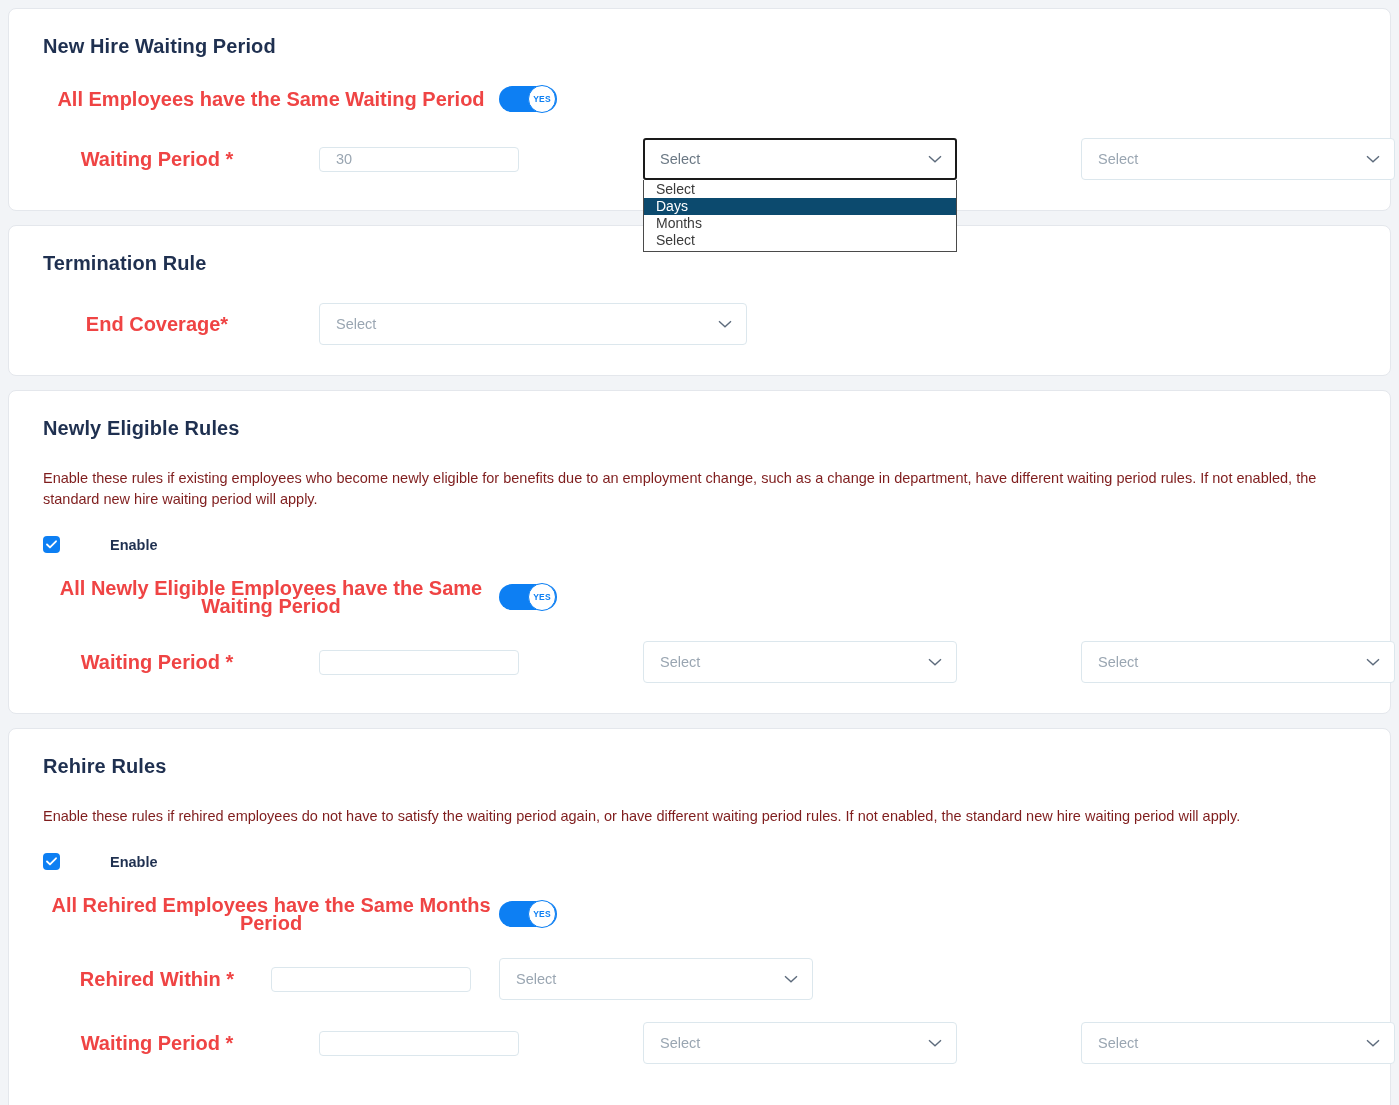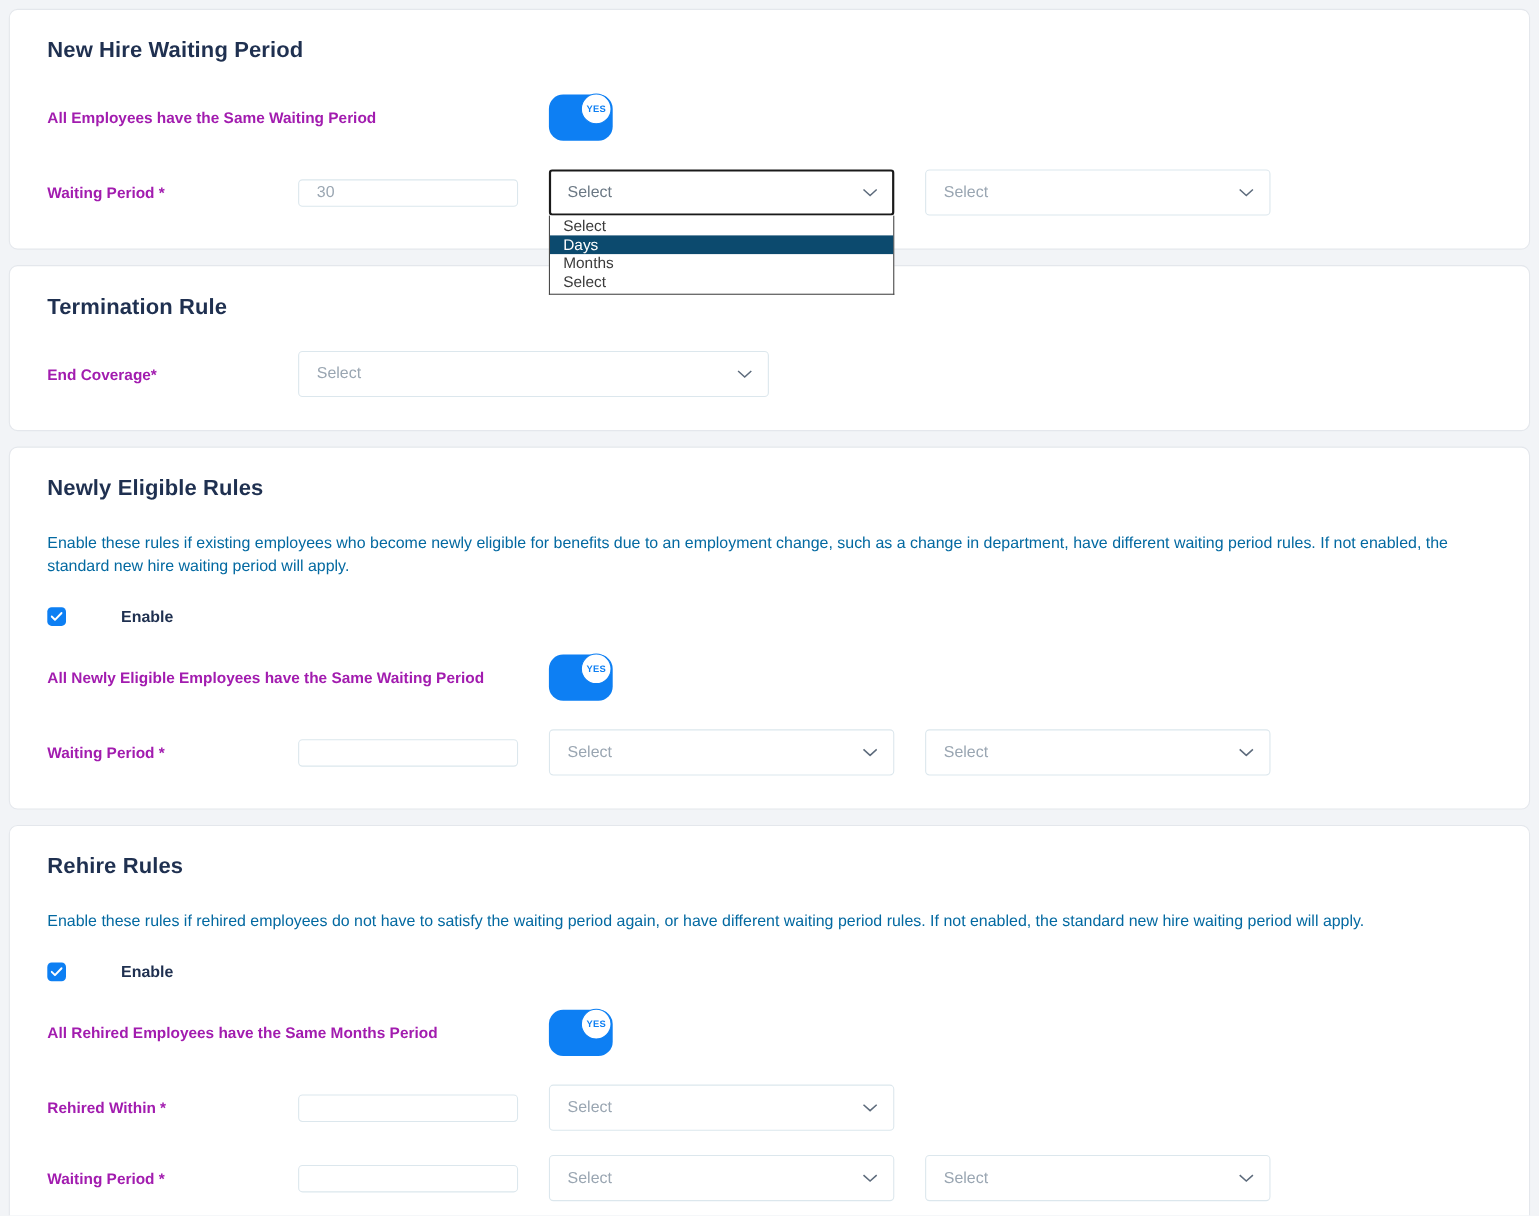--- a/index.html
+++ b/index.html
@@ -34,53 +34,54 @@
     font-size: 20px;
     font-weight: bold;
     color: #1f3050;
     letter-spacing: 0.1px;
     margin-bottom: 28px;
   }
 
   .card-desc {
     font-size: 14.5px;
     line-height: 21px;
-    color: #0369a1;
+    color: #7f1d1d;
     margin-bottom: 26px;
     max-width: 1310px;
   }
 
   
   .form-row {
     display: flex;
     align-items: center;
     margin-bottom: 22px;
   }
-  .form-row:last-child { margin-bottom: 0; }
+  .form-row:last-child { margin-bottom: 0; gap: 48px; }
 
   .row-label {
     width: 228px;
     flex: 0 0 228px;
-    font-size: 14px;
+    font-size: 20px;
     font-weight: bold;
-    color: #a21caf;
+    color: #ef4444;
     line-height: 18px;
+    text-align: center;
   }
 
   .toggle-row { margin-bottom: 26px; }
   .toggle-row .row-label {
     width: 456px;
     flex: 0 0 456px;
     font-weight: bold;
   }
 
   
   .toggle {
     width: 58px;
-    height: 42px;
+    height: 26px;
     border-radius: 13px;
     background: #0d7ff3;
     position: relative;
     display: inline-block;
     cursor: pointer;
     flex: 0 0 58px;
   }
   .toggle .knob {
     position: absolute;
     right: 1px;

